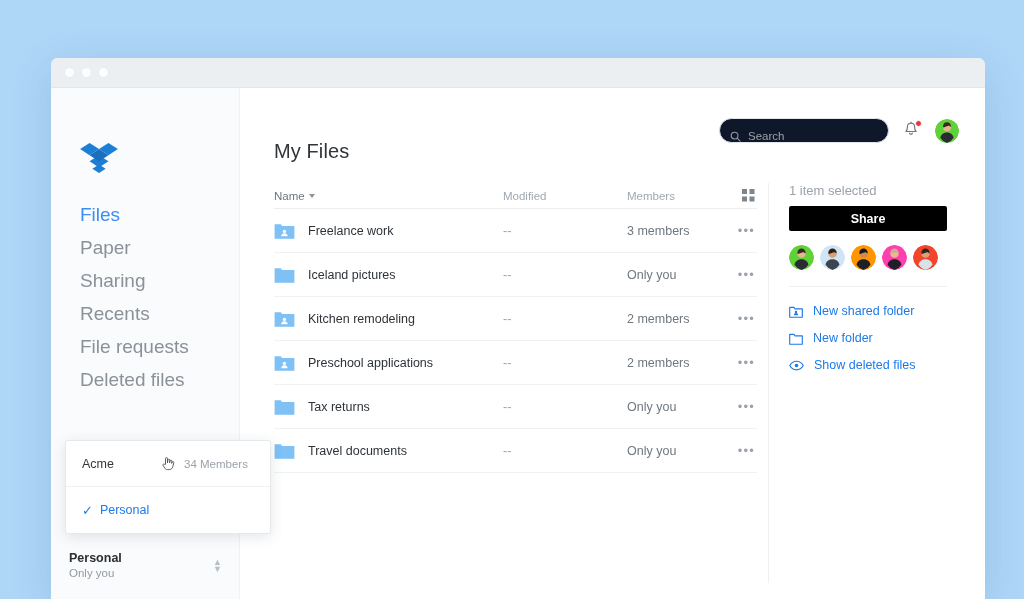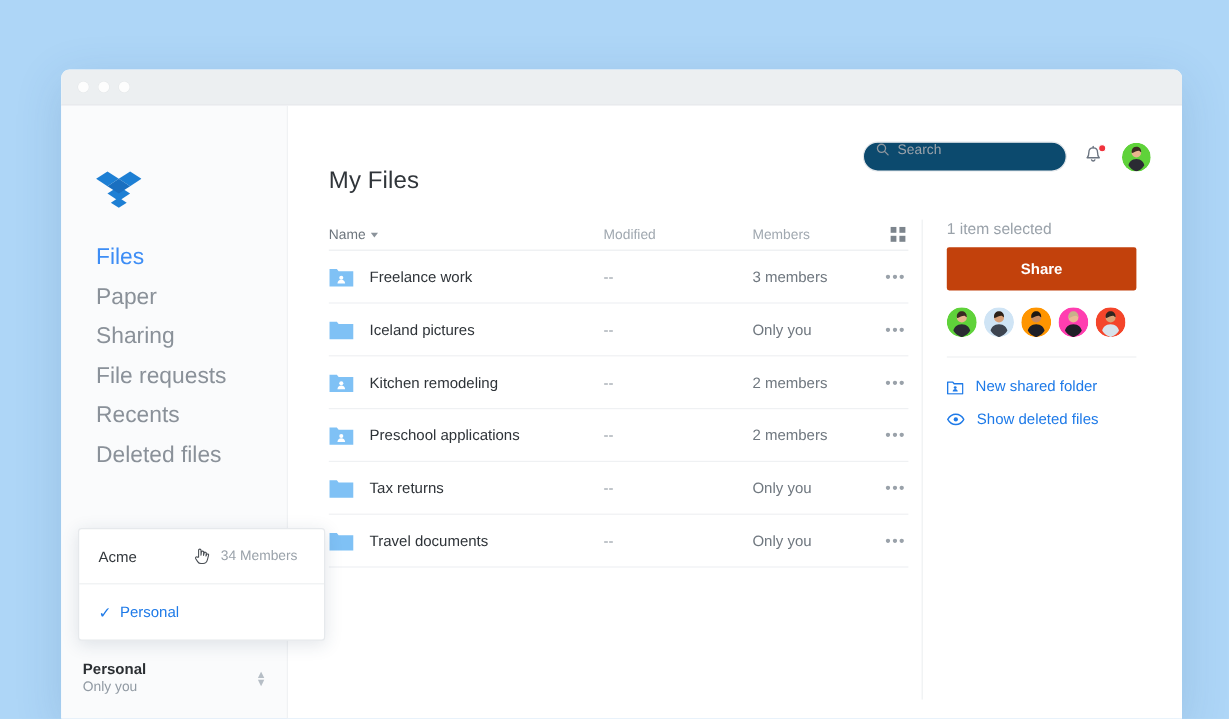--- a/index.html
+++ b/index.html
@@ -86,23 +86,23 @@
   }
 
   .topright {
     position: absolute; right: 26px; top: 30px;
     display: flex; align-items: center; gap: 14px;
   }
   .search {
     width: 170px; height: 25px;
     border: 1px solid #e2e6ea;
     border-radius: 13px;
-    display: flex; align-items: flex-start;
+    display: flex; align-items: flex-end;
     padding: 0 10px; gap: 7px;
-    background: #0c4a6e;
+    background: #0f172a;
   }
   .search-ph { font-size: 11.5px; color: #9aa2aa; }
   .bell-wrap { position: relative; width: 18px; height: 20px; cursor: pointer; }
   .bell-badge {
     position: absolute; right: -1px; top: -1px;
     width: 7px; height: 7px; border-radius: 50%;
     background: #f0323c; border: 1.2px solid #fff;
   }
   .avatar {
     width: 24px; height: 24px; border-radius: 50%;
@@ -138,22 +138,22 @@
   
   .rightpanel {
     position: absolute; left: 528px; top: 95px;
     width: 200px;
     border-left: 1px solid #eef0f2;
     padding-left: 20px;
     height: 400px;
   }
   .sel-label { font-size: 13px; color: #9aa2aa; margin-bottom: 8px; }
   .share-btn {
-    width: 158px; height: 36px;
-    background: #c2410c;
+    width: 158px; height: 25px;
+    background: #000000;
     color: #fff; font-size: 12.5px; font-weight: bold;
     border: none; border-radius: 2px;
     cursor: pointer;
     display: flex; align-items: center; justify-content: center;
   }
   .members {
     display: flex; gap: 6px;
     margin-top: 14px; padding-bottom: 16px;
     border-bottom: 1px solid #eef0f2;
     width: 158px;
@@ -215,22 +215,22 @@
             <polygon points="0,8.5 10,15 0,21.5" fill="#2b8ede" opacity="0"></polygon>
             <polygon points="10,15 20,8.5 30,15 20,21.5" fill="#1a6fc0"></polygon>
             <polygon points="13,29.5 20,25 27,29.5 20,34" fill="#1d7fd4"></polygon>
           </svg>
         </div>
 
         <div class="nav">
           <div class="nav-item active">Files</div>
           <div class="nav-item">Paper</div>
           <div class="nav-item">Sharing</div>
+          <div class="nav-item">Recents</div>
           <div class="nav-item">File requests</div>
-          <div class="nav-item">Recents</div>
           <div class="nav-item">Deleted files</div>
         </div>
 
         <div class="account">
           <div>
             <div class="account-name">Personal</div>
             <div class="account-sub">Only you</div>
           </div>
           <div class="chev">
             <span>▲</span>
@@ -408,20 +408,26 @@
           <div class="actions">
             <div class="action">
               <svg width="14" height="13" viewBox="0 0 14 13">
                 <path d="M.7 2.4h4.3l1.1 1.4h7.2v8.4H.7z" fill="none" stroke="#1e7ae8" stroke-width="1.15" stroke-linejoin="round"></path>
                 <circle cx="7" cy="7" r="1.2" fill="#1e7ae8"></circle>
                 <path d="M4.9 10.2c0-1.3.9-2.1 2.1-2.1s2.1.8 2.1 2.1z" fill="#1e7ae8"></path>
               </svg>
               <span>New shared folder</span>
             </div>
 
+            <div class="action">
+              <svg width="14" height="13" viewBox="0 0 14 13">
+                <path d="M.7 2.4h4.3l1.1 1.4h7.2v8.4H.7z" fill="none" stroke="#1e7ae8" stroke-width="1.15" stroke-linejoin="round"></path>
+              </svg>
+              <span>New folder</span>
+            </div>
 
             <div class="action">
               <svg width="15" height="11" viewBox="0 0 15 11">
                 <path d="M.8 5.5C2.4 2.6 4.8 1.2 7.5 1.2s5.1 1.4 6.7 4.3c-1.6 2.9-4 4.3-6.7 4.3S2.4 8.4.8 5.5z" fill="none" stroke="#1e7ae8" stroke-width="1.15"></path>
                 <circle cx="7.5" cy="5.5" r="1.8" fill="#1e7ae8"></circle>
               </svg>
               <span>Show deleted files</span>
             </div>
           </div>
         </div>

